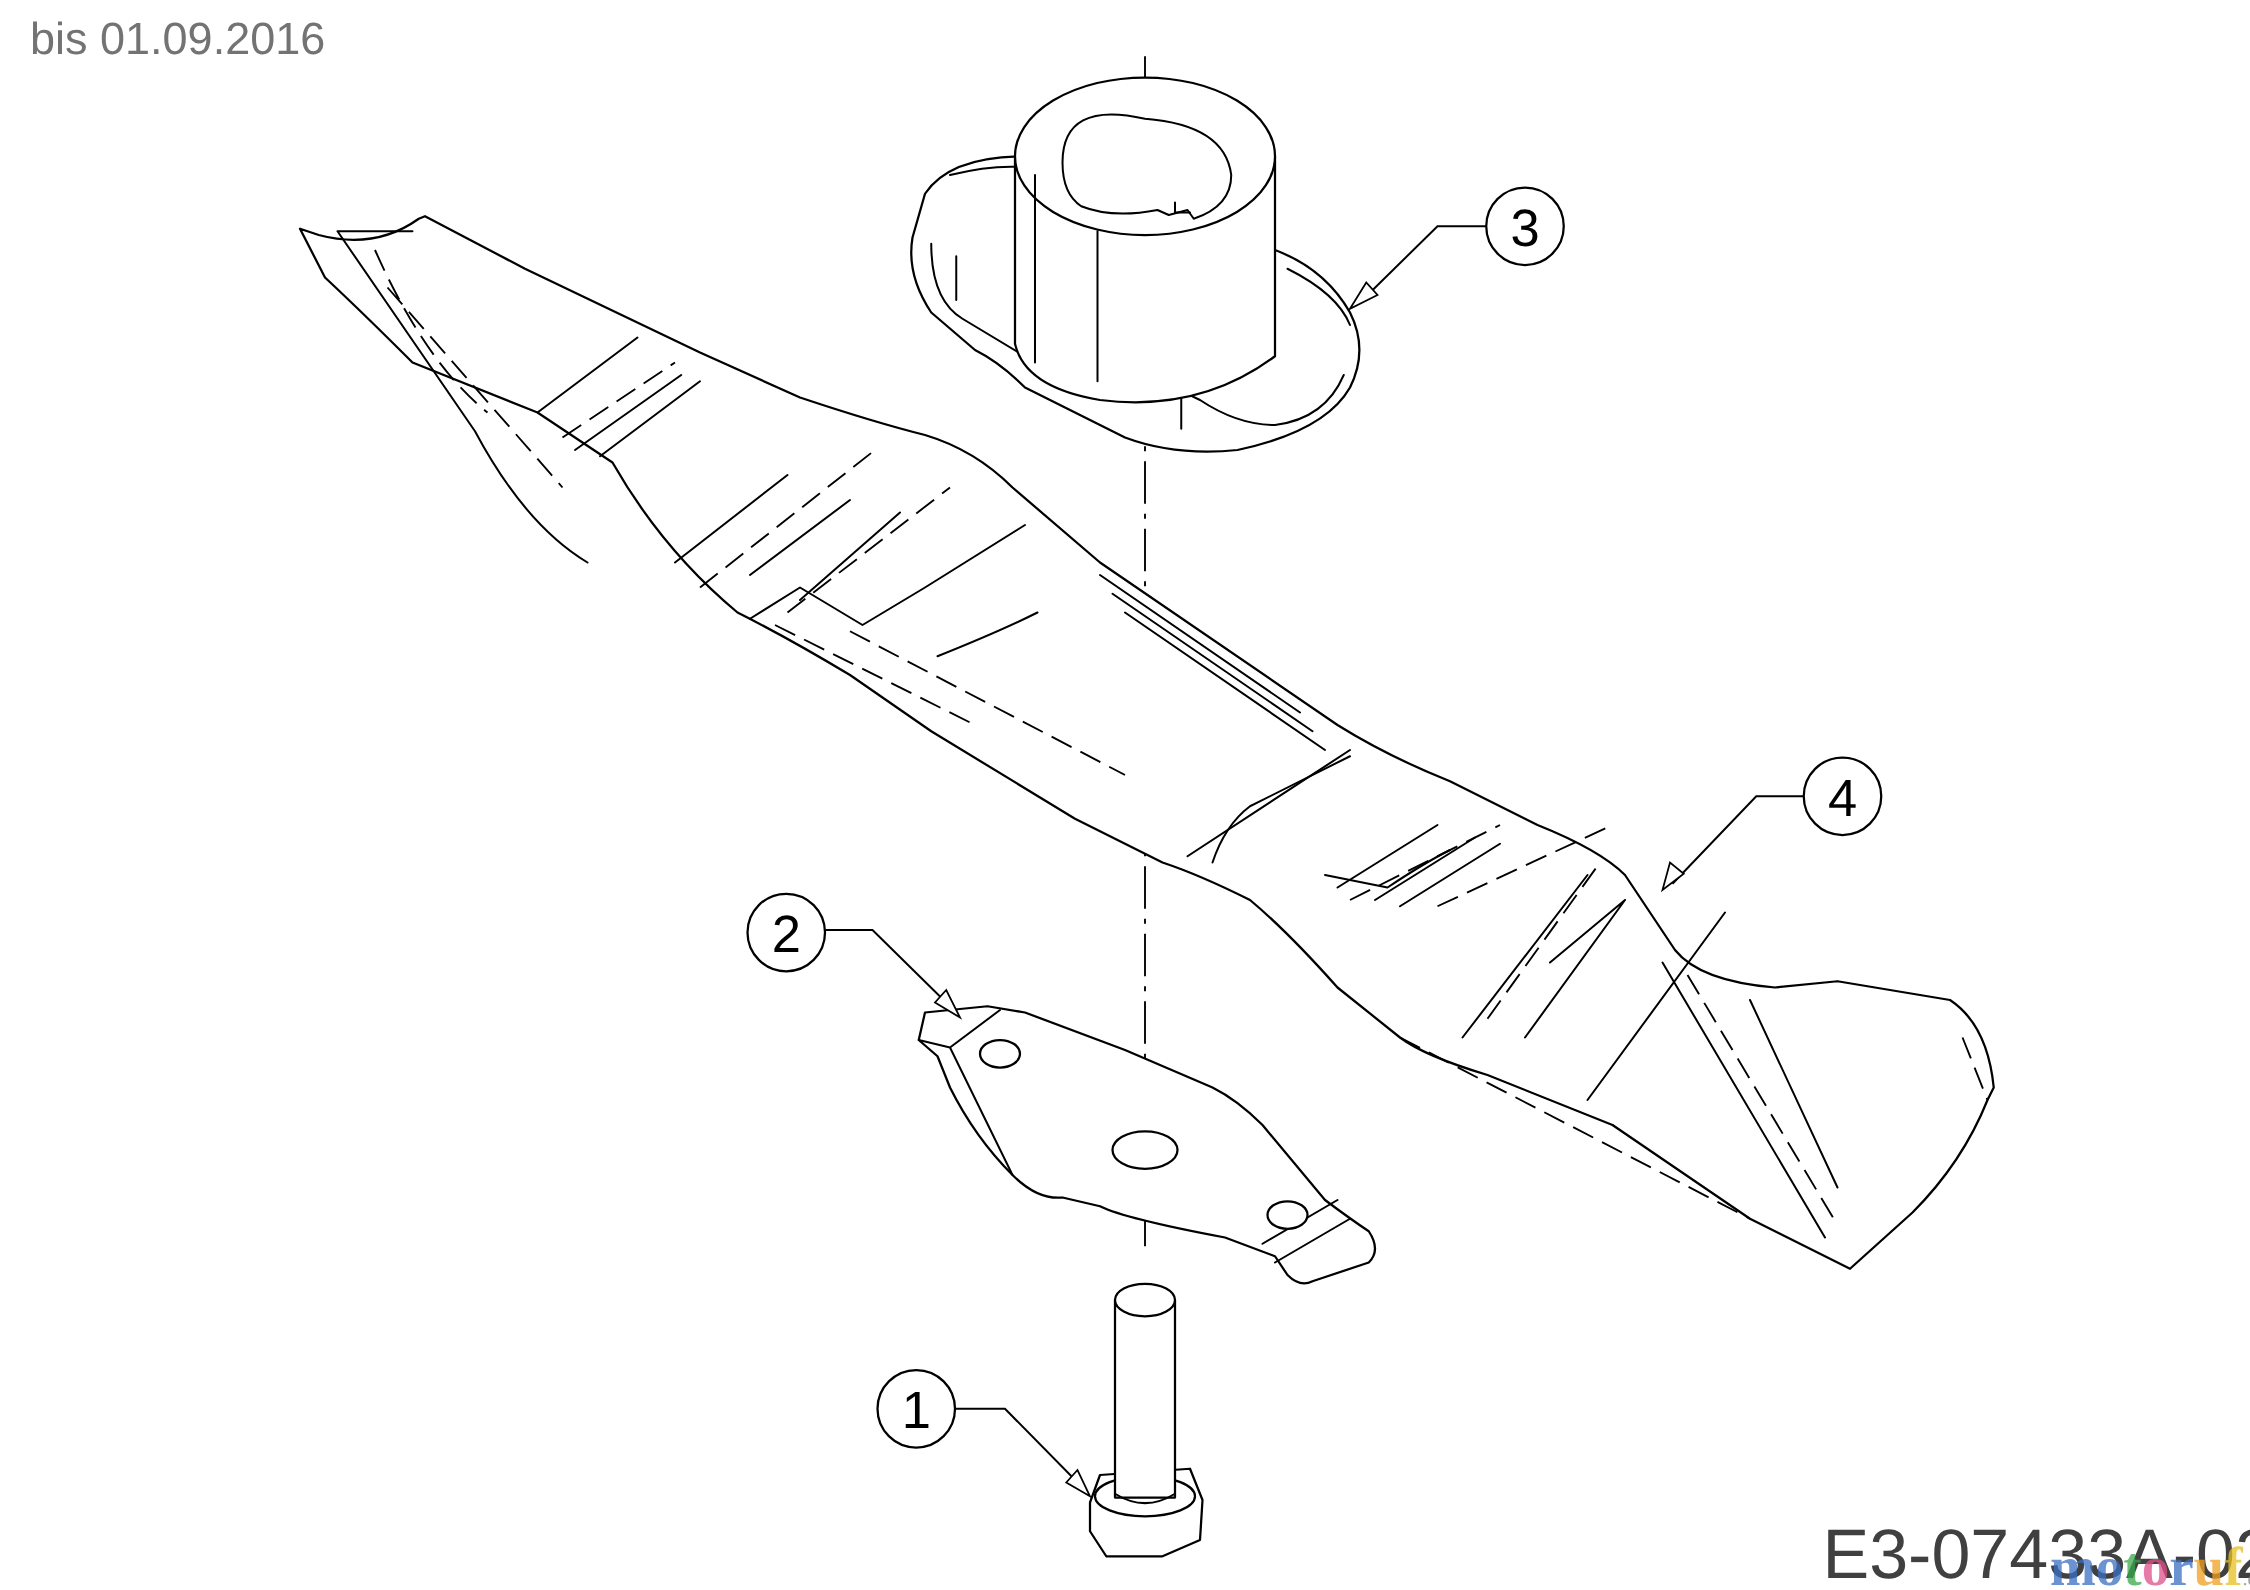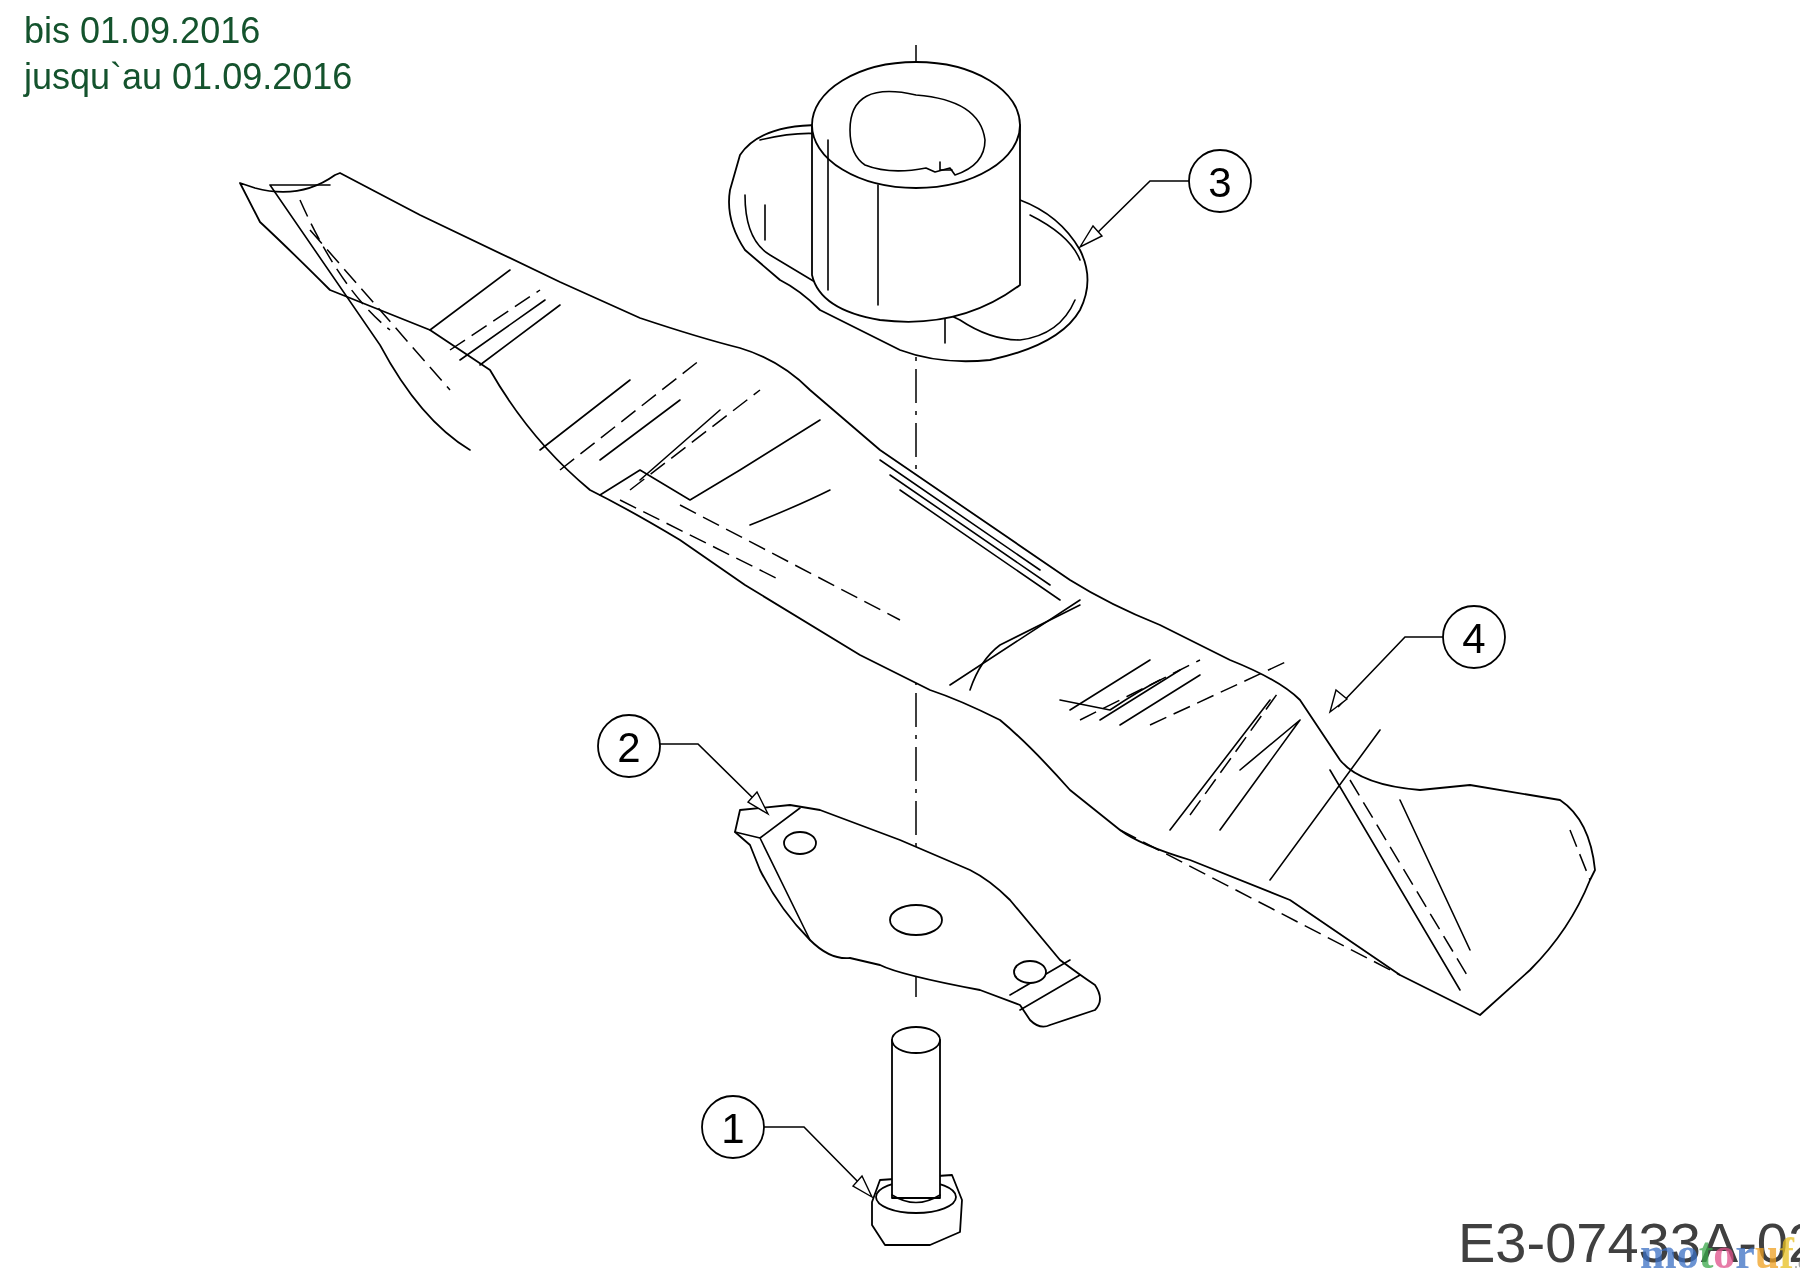--- a/index.html
+++ b/index.html
@@ -1,38 +1,37 @@
 <!DOCTYPE html>
 <html><head>
 <meta charset="utf-8">
 <style>
   html, body { margin: 0; padding: 0; background: #ffffff; }
   body { width: 1800px; height: 1272px; position: relative; overflow: hidden; font-family: "Liberation Sans", sans-serif; }
-  .notes { position: absolute; left: 24px; top: 8px; font-size: 36px; line-height: 46px; color: #14532d; }
+  .notes { position: absolute; left: 24px; top: 8px; font-size: 36px; line-height: 46px; color: #737373; }
   .notes div { white-space: nowrap; }
   svg.drawing { position: absolute; left: 0; top: 0; }
   .ln { fill: none; stroke: #000; stroke-width: 1.6; stroke-linejoin: round; stroke-linecap: round; }
   .dash { fill: none; stroke: #000; stroke-width: 1.5; stroke-dasharray: 18 8; }
   .center { fill: none; stroke: #000; stroke-width: 1.5; stroke-dasharray: 34 8 4 8; }
   .face { fill: #ffffff; stroke: #000; stroke-width: 1.8; stroke-linejoin: round; }
   .callout-circle { fill: #fff; stroke: #000; stroke-width: 1.8; }
   .callout-num { font-family: "Liberation Sans", sans-serif; font-size: 42px; text-anchor: middle; dominant-baseline: central; fill: #000; }
   .leader { fill: none; stroke: #000; stroke-width: 1.6; }
   .arrow { fill: #fff; stroke: #000; stroke-width: 1.4; }
   .drawing-no { position: absolute; left: 1458px; top: 1210px; font-size: 56px; color: #404040; white-space: nowrap; }
   .watermark { position: absolute; left: 1640px; top: 1228px; font-family: "Liberation Serif", serif; font-size: 44px; font-weight: bold; opacity: 0.75; white-space: nowrap; }
   .watermark span { display: inline-block; }
   .watermark .tld { font-size: 16px; color: #888; font-weight: normal; }
 </style>
 </head>
 <body>
 
 <div class="notes">
   <div>bis 01.09.2016</div>
-  <div>jusqu`au 01.09.2016</div>
 </div>
 
 <svg class="drawing" width="1800" height="1272" viewBox="0 0 1800 1272">
 
   <line class="center" x1="916" y1="45" x2="916" y2="1000"></line>
 
   <g>
     <path class="face" d="
       M 240 183 L 255 188 Q 300 200 335 175 L 340 173
       L 420 215 L 560 282 L 640 318 Q 700 338 740 348 Q 780 360 810 390

